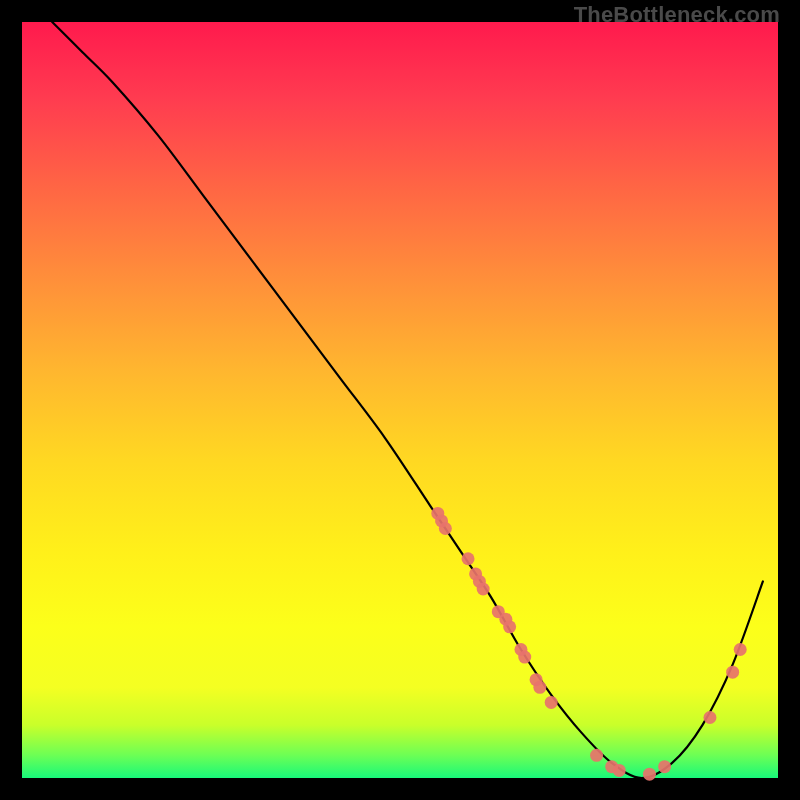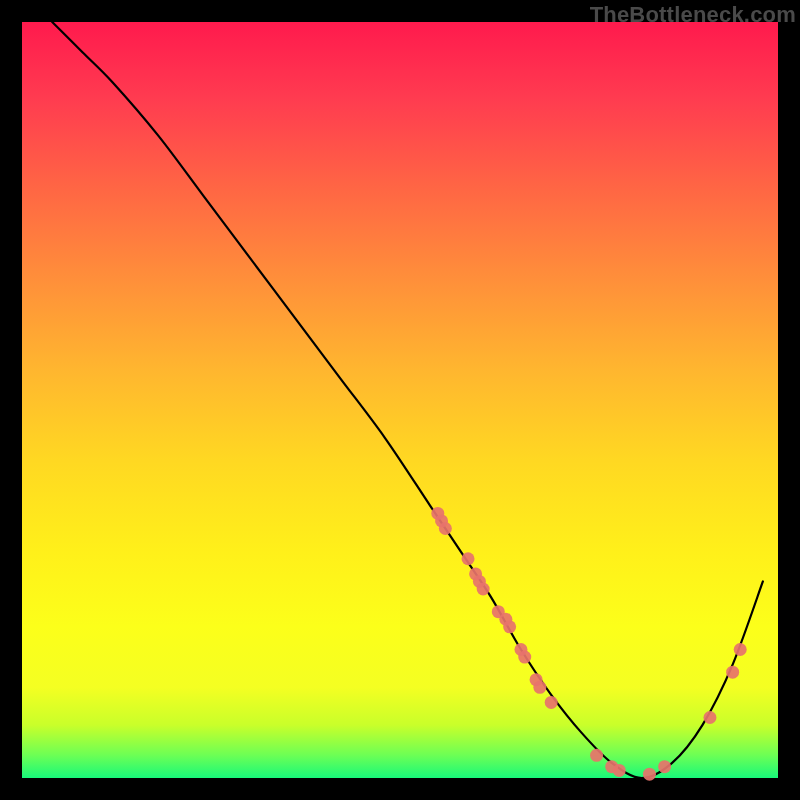--- a/index.html
+++ b/index.html
@@ -35,21 +35,21 @@
       #fff01a 70%,
       #fcff1a 80%,
       #f4ff22 88%,
       #c9ff2a 93%,
       #6cff55 97%,
       #18f87a 100%);
   }
   .watermark {
     position: absolute;
     top: 2px;
-    right: 4px;
+    right: 20px;
     color: #4a4a4a;
     font-size: 22px;
     font-weight: 600;
     letter-spacing: 0.2px;
     user-select: none;
   }
   svg.overlay {
     position: absolute;
     top: 0;
     left: 0;

